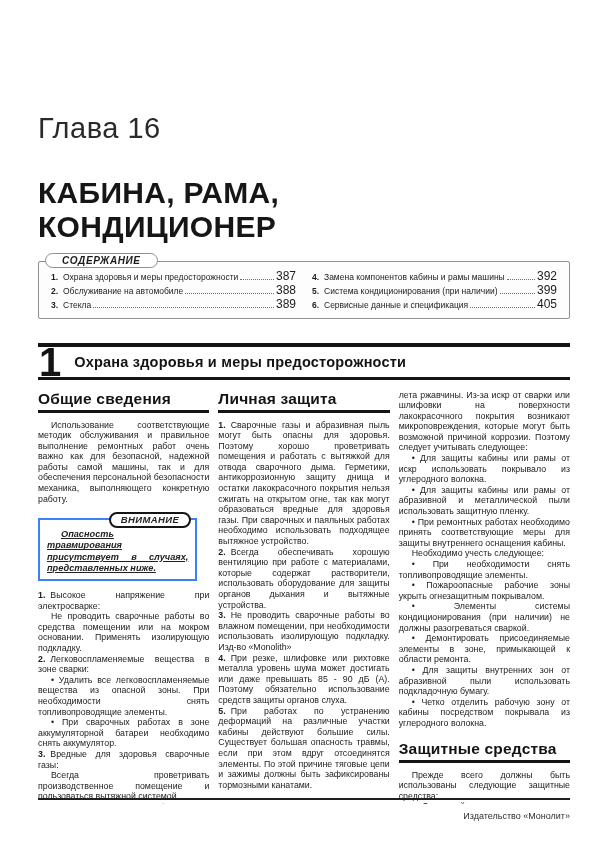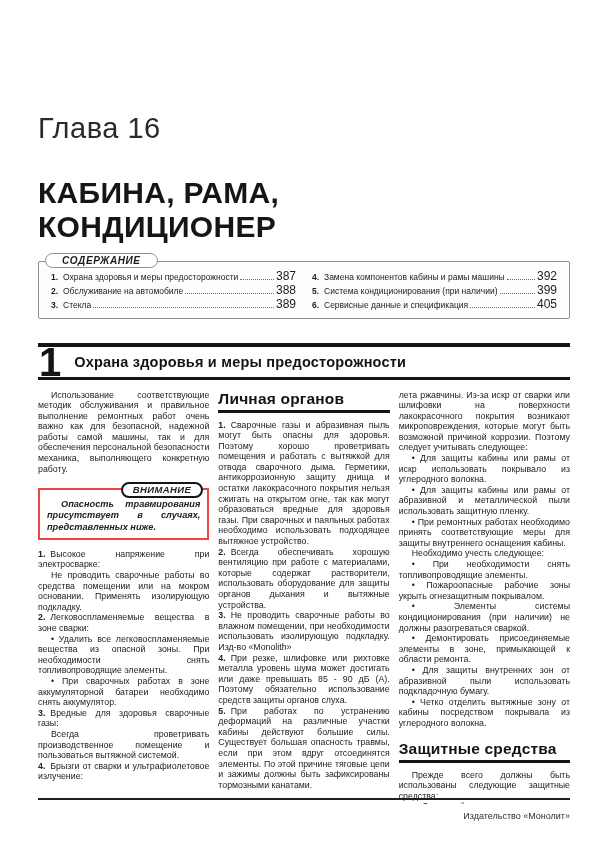--- a/index.html
+++ b/index.html
@@ -44,21 +44,21 @@
           border-bottom:3px solid #141414;padding-bottom:3px;letter-spacing:0.2px;text-align:left;}
   .col h3.mt{margin-top:11px;}
   .col p{margin:0;}
   .ind{text-indent:13px;}
   .gap{margin-top:9px;}
   .bullet{text-indent:13px;}
   .bullet::before{content:"•\00a0 ";}
   .n{font-weight:700;margin-right:5px;}
 
   
-  .warn{position:relative;margin:14px 0 9px 0;border:2px solid #ef4444;padding:9px 7px 5px 7px;}
+  .warn{position:relative;margin:14px 12px 9px 0;border:2px solid #3b82f6;padding:9px 7px 5px 7px;text-decoration:underline;}
   .warn-tab{position:absolute;top:-8px;right:4px;background:#ffffff;border:2px solid #151515;
             border-radius:9px;padding:0 10px;font-size:9.5px;line-height:12px;font-weight:800;
             font-style:italic;letter-spacing:0.4px;}
   .warn-text{font-weight:700;font-style:italic;font-size:9.2px;line-height:11.2px;
              text-indent:14px;text-align:justify;margin:0;}
 
   
   .footer{position:absolute;left:38px;right:30px;top:798px;border-top:2px solid #1f1f1f;
           padding-top:11px;text-align:right;font-size:9px;color:#2d2d2d;}
 </style>
@@ -118,59 +118,60 @@
     </div>
 
     <div class="section-band">
       <span class="sec-num">1</span>
       <span class="sec-title">Охрана здоровья и меры предосторожности</span>
     </div>
 
     <div class="columns">
 
       <div class="col">
+        <h3>Общие сведения</h3>
         <p class="ind">Использование соответствующие методик обслуживания и правильное выполнение ремонтных работ очень важно как для безопасной, надежной работы самой машины, так и для обеспечения персональной безопасности механика, выполняющего конкретную работу.</p>
         <div class="warn">
           <div class="warn-tab">ВНИМАНИЕ</div>
           <p class="warn-text">Опасность травмирования присутствует в случаях, представленных ниже.</p>
         </div>
         <p><b class="n">1.</b><span>Высокое напряжение при электросварке:</span></p>
         <p class="ind">Не проводить сварочные работы во средства помещении или на мокром основании. Применять изолирующую подкладку.</p>
         <p><b class="n">2.</b><span>Легковоспламеняемые вещества в зоне сварки:</span></p>
         <p class="bullet">Удалить все легковоспламеняемые вещества из опасной зоны. При необходимости снять топливопроводящие элементы.</p>
         <p class="bullet">При сварочных работах в зоне аккумуляторной батареи необходимо снять аккумулятор.</p>
         <p><b class="n">3.</b><span>Вредные для здоровья сварочные газы:</span></p>
         <p class="ind">Всегда проветривать производственное помещение и пользоваться вытяжной системой.</p>
         <p><b class="n">4.</b><span>Брызги от сварки и ультрафиолетовое излучение:</span></p>
 
       </div>
 
       <div class="col">
-        <h3>Личная органов</h3>
+        <h3>Личная защита</h3>
         <p><b class="n">1.</b><span>Сварочные газы и абразивная пыль могут быть опасны для здоровья. Поэтому хорошо проветривать помещения и работать с вытяжкой для отвода сварочного дыма. Герметики, антикоррозионную защиту днища и остатки лакокрасочного покрытия нельзя сжигать на открытом огне, так как могут образоваться вредные для здоровья газы. При сварочных и паяльных работах необходимо использовать подходящее вытяжное устройство.</span></p>
         <p><b class="n">2.</b><span>Всегда обеспечивать хорошую вентиляцию при работе с материалами, которые содержат растворители, использовать оборудование для защиты органов дыхания и вытяжные устройства.</span></p>
         <p><b class="n">3.</b><span>Не проводить сварочные работы во влажном помещении, при необходимости использовать изолирующую подкладку. Изд-во «Monolith»</span></p>
         <p><b class="n">4.</b><span>При резке, шлифовке или рихтовке металла уровень шума может достигать или даже превышать 85 - 90 дБ (А). Поэтому обязательно использование средств защиты органов слуха.</span></p>
         <p><b class="n">5.</b><span>При работах по устранению деформаций на различные участки кабины действуют большие силы. Существует большая опасность травмы, если при этом вдруг отсоединятся элементы. По этой причине тяговые цепи и зажимы должны быть зафиксированы тормозными канатами.</span></p>
         <h3 class="mt">Защита машины</h3>
 
       </div>
 
       <div class="col">
         <p>лета ржавчины. Из-за искр от сварки или шлифовки на поверхности лакокрасочного покрытия возникают микроповреждения, которые могут быть возможной причиной коррозии. Поэтому следует учитывать следующее:</p>
         <p class="bullet">Для защиты кабины или рамы от искр использовать покрывало из углеродного волокна.</p>
         <p class="bullet">Для защиты кабины или рамы от абразивной и металлической пыли использовать защитную пленку.</p>
         <p class="bullet">При ремонтных работах необходимо принять соответствующие меры для защиты внутреннего оснащения кабины.</p>
         <p class="ind gap">Необходимо учесть следующее:</p>
         <p class="bullet">При необходимости снять топливопроводящие элементы.</p>
         <p class="bullet">Пожароопасные рабочие зоны укрыть огнезащитным покрывалом.</p>
         <p class="bullet">Элементы системы кондиционирования (при наличии) не должны разогреваться сваркой.</p>
         <p class="bullet">Демонтировать присоединяемые элементы в зоне, примыкающей к области ремонта.</p>
         <p class="bullet">Для защиты внутренних зон от абразивной пыли использовать подкладочную бумагу.</p>
-        <p class="bullet">Четко отделить вытяжные зону от кабины посредством покрывала из углеродного волокна.</p>
+        <p class="bullet">Четко отделить рабочую зону от кабины посредством покрывала из углеродного волокна.</p>
         <h3 class="mt">Защитные средства</h3>
         <p class="ind">Прежде всего должны быть использованы следующие защитные средства:</p>
         <p class="bullet">Защитный шлем или сварочная маска.</p>
 
       </div>
 
     </div>
   </div>
 
   <div class="footer">

